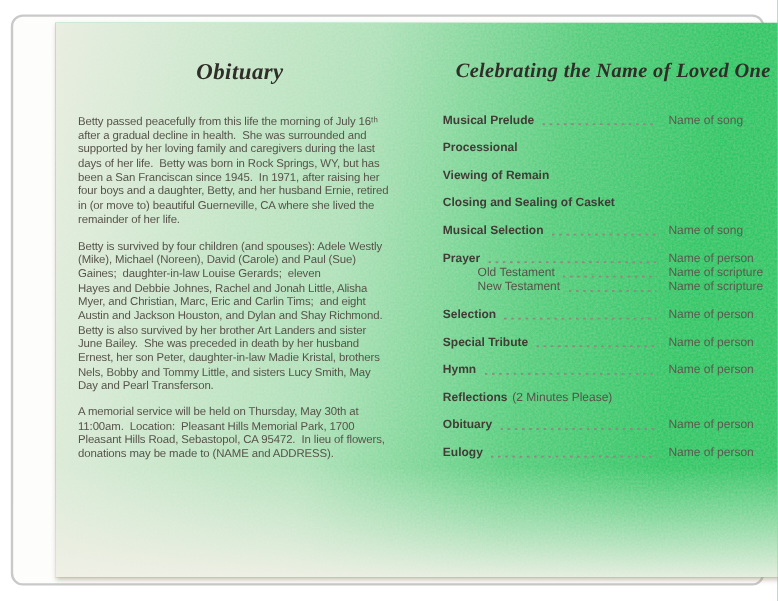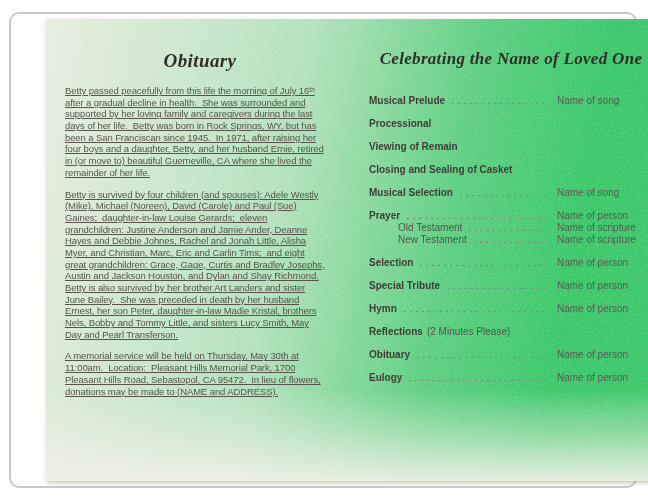--- a/index.html
+++ b/index.html
@@ -37,23 +37,23 @@
   .page-right { flex: 1;      padding: 29px 26px 0 21px; }
 
   .obit-title {
     text-align: center;
     font-family: "Liberation Serif", "DejaVu Serif", serif;
     font-style: italic; font-weight: bold;
     font-size: 19px; line-height: 23px;
     color: #302e28; letter-spacing: 0.4px;
   }
   .obit-body {
-    margin-top: 13px;
+    margin-top: 24px;
     font-size: 9.5px; line-height: 11.7px;
-    color: #56534a; letter-spacing: -0.1px; text-decoration: underline;
+    color: #56534a; letter-spacing: -0.1px;
   }
   .para + .para { margin-top: 10px; }
   .line { white-space: pre; height: 11.7px; }
 
   .prog-title {
     text-align: center;
     font-family: "Liberation Serif", "DejaVu Serif", serif;
     font-style: italic; font-weight: bold;
     font-size: 17px; line-height: 21px;
     color: #302e28; letter-spacing: 0.3px;
@@ -114,24 +114,22 @@
             <div class="line">been a San Franciscan since 1945.  In 1971, after raising her</div>
             <div class="line">four boys and a daughter, Betty, and her husband Ernie, retired</div>
             <div class="line">in (or move to) beautiful Guerneville, CA where she lived the</div>
             <div class="line">remainder of her life.</div>
           </div>
         <div class="para">
 
         <div class="line">Betty is survived by four children (and spouses): Adele Westly</div>
             <div class="line">(Mike), Michael (Noreen), David (Carole) and Paul (Sue)</div>
             <div class="line">Gaines;  daughter-in-law Louise Gerards;  eleven</div>
-            <div class="line">grandchildren: Justine Anderson and Jamie Ander, Deanne</div>
             <div class="line">Hayes and Debbie Johnes, Rachel and Jonah Little, Alisha</div>
             <div class="line">Myer, and Christian, Marc, Eric and Carlin Tims;  and eight</div>
-            <div class="line">great grandchildren: Grace, Gage, Curtis and Bradley Josephs,</div>
             <div class="line">Austin and Jackson Houston, and Dylan and Shay Richmond.</div>
             <div class="line">Betty is also survived by her brother Art Landers and sister</div>
             <div class="line">June Bailey.  She was preceded in death by her husband</div>
             <div class="line">Ernest, her son Peter, daughter-in-law Madie Kristal, brothers</div>
             <div class="line">Nels, Bobby and Tommy Little, and sisters Lucy Smith, May</div>
             <div class="line">Day and Pearl Transferson.</div>
           </div>
         <div class="para">
 
         <div class="line">A memorial service will be held on Thursday, May 30th at</div>

